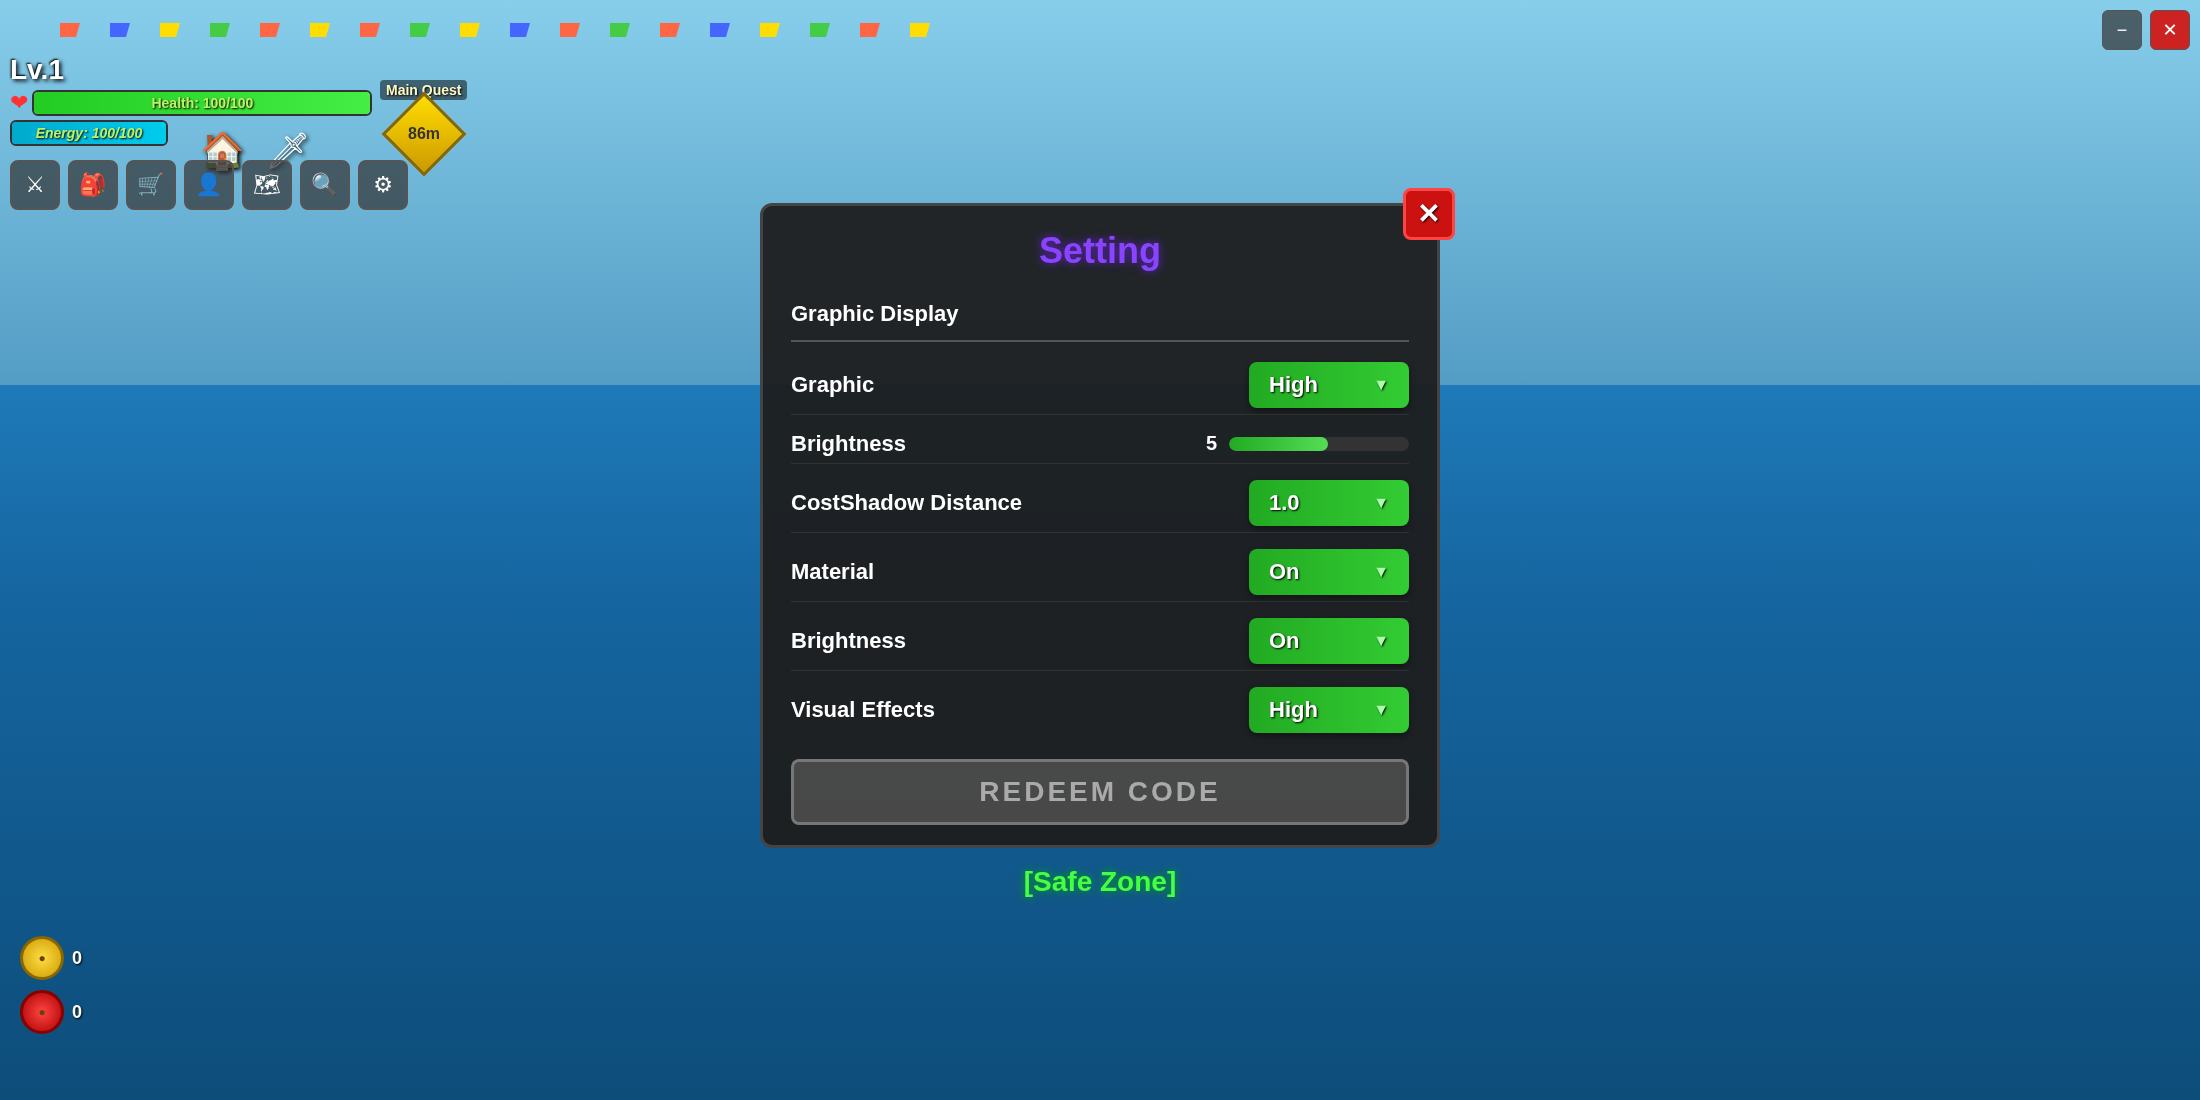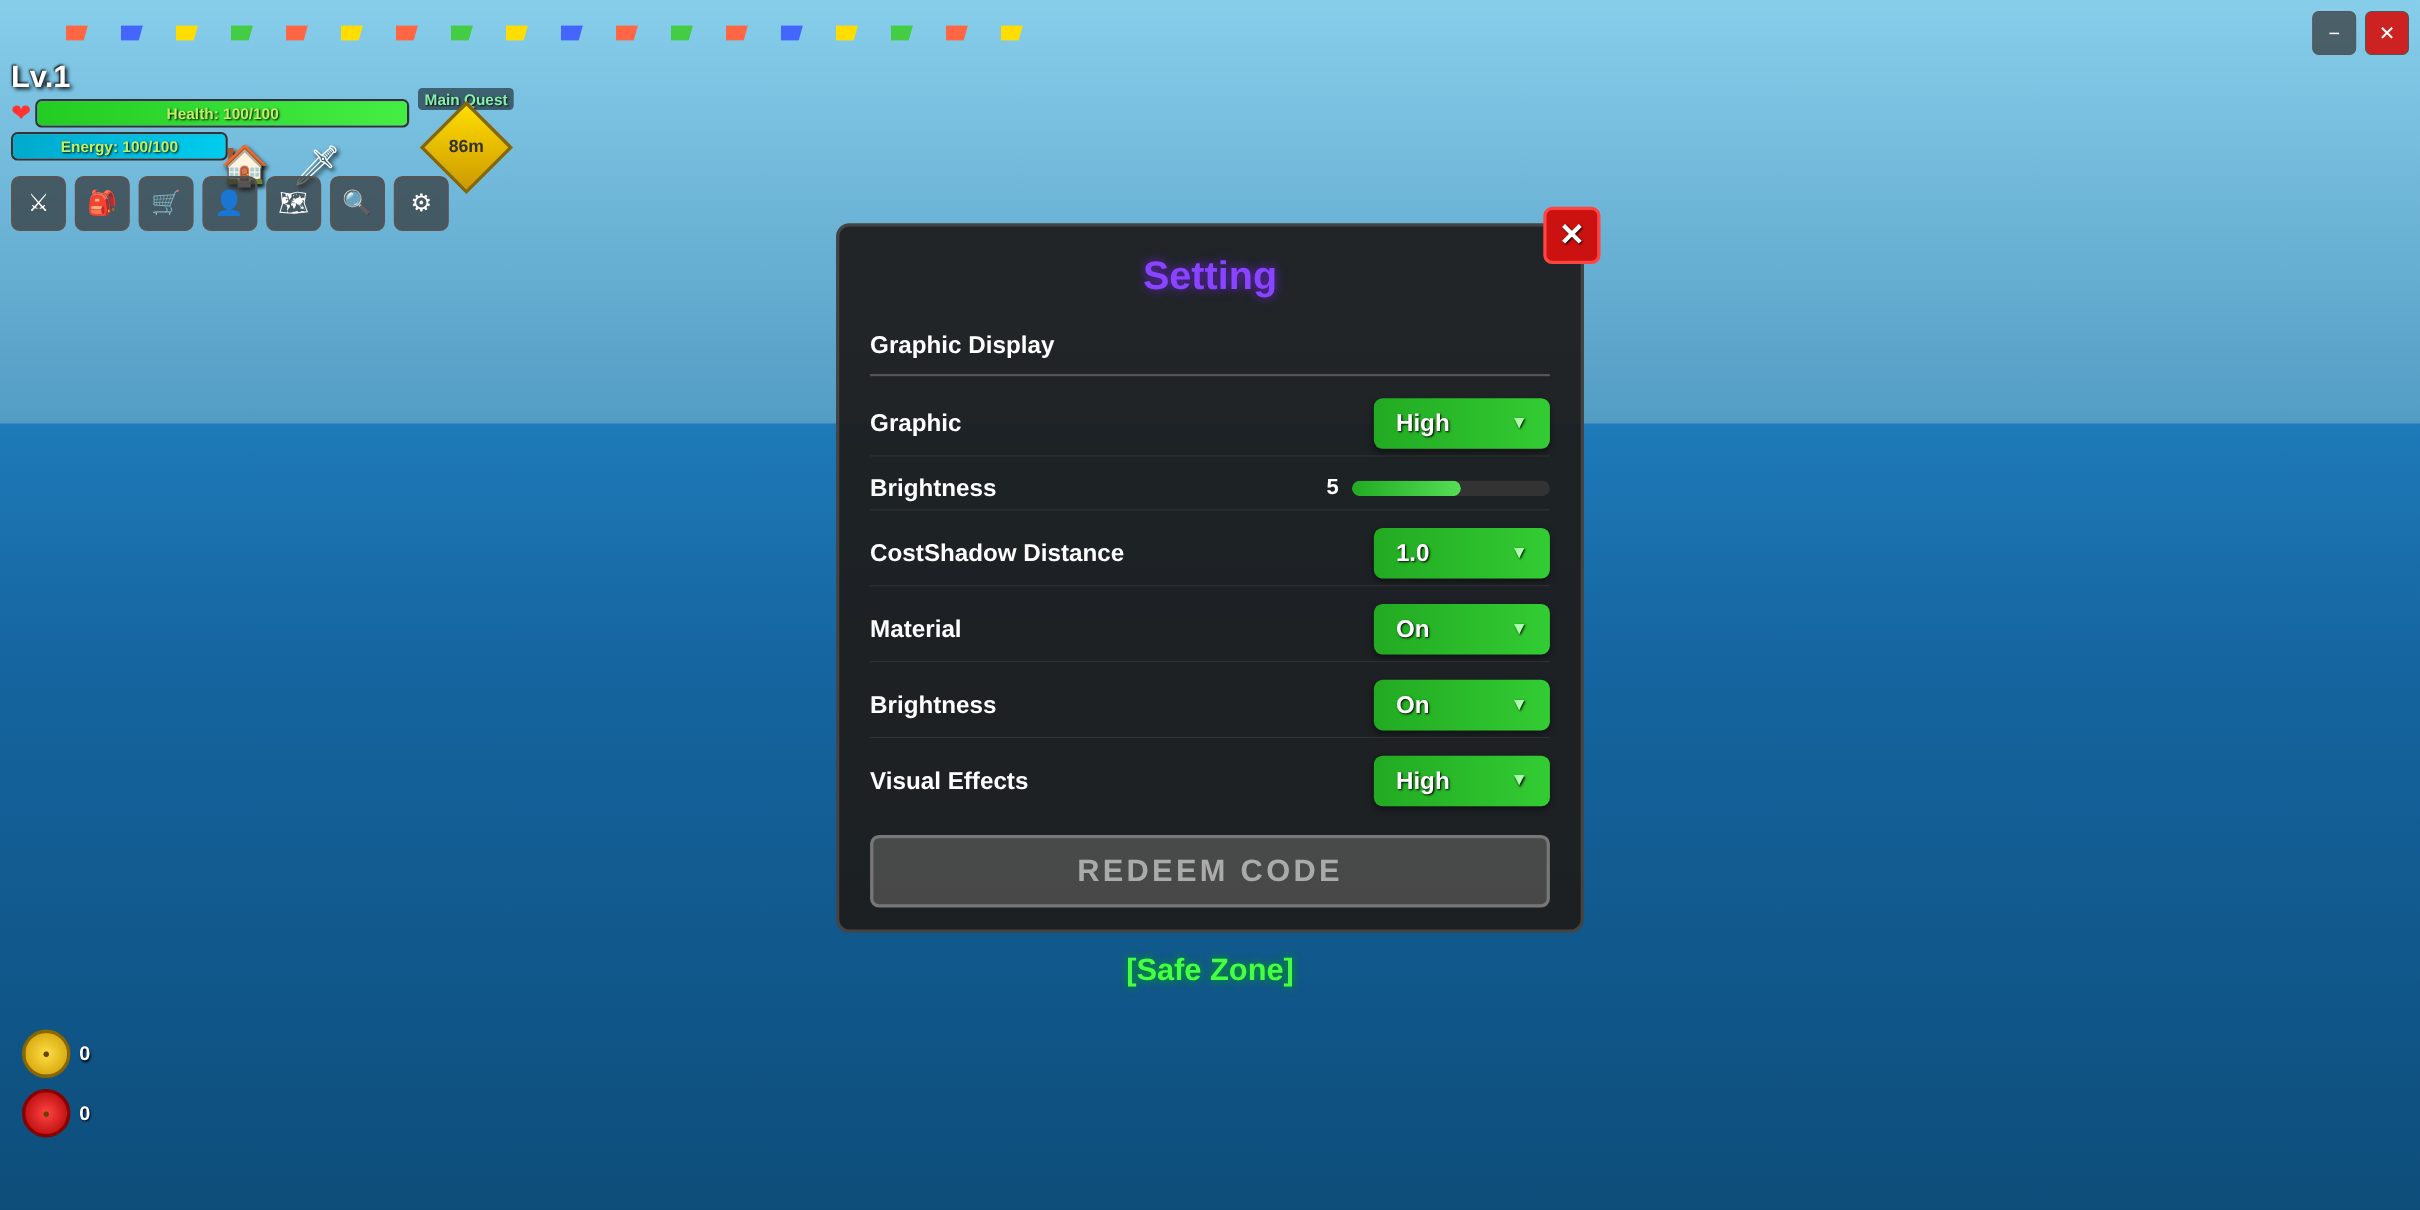--- a/index.html
+++ b/index.html
@@ -159,21 +159,21 @@
       position: absolute;
       top: 80px;
       left: 380px;
       z-index: 100;
       display: flex;
       flex-direction: column;
       align-items: center;
     }
 
     .quest-label {
-      color: #86efac;
+      color: #fef9c3;
       font-weight: 900;
       font-size: 14px;
       text-shadow: 1px 1px 2px #000;
       background: rgba(0,0,0,0.5);
       padding: 2px 6px;
       border-radius: 4px;
     }
 
     .quest-diamond {
       width: 60px;
@@ -474,21 +474,21 @@
   <div class="health-bar-container">
     <span class="heart-icon">❤</span>
     <div class="bar-bg health-bar">
       <div class="bar-fill" style="width:100%;"></div>
       <span class="bar-text">Health: 100/100</span>
     </div>
   </div>
 
 
   <div class="energy-bar-container">
-    <div class="bar-bg energy-bar" style="width:197px;">
+    <div class="bar-bg energy-bar" style="width:158px;font-style:italic;">
       <div class="bar-fill" style="width:100%;"></div>
       <span class="bar-text">Energy: 100/100</span>
     </div>
   </div>
 </div>
 
 <div class="main-quest">
   <span class="quest-label">Main Quest</span>
   <div class="quest-diamond">
     <span class="quest-diamond-text">86m</span>

